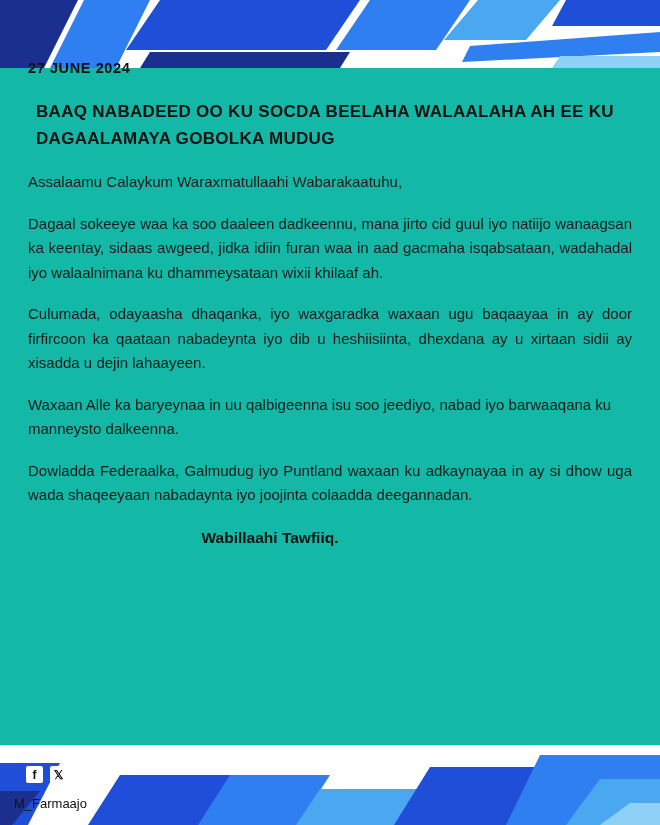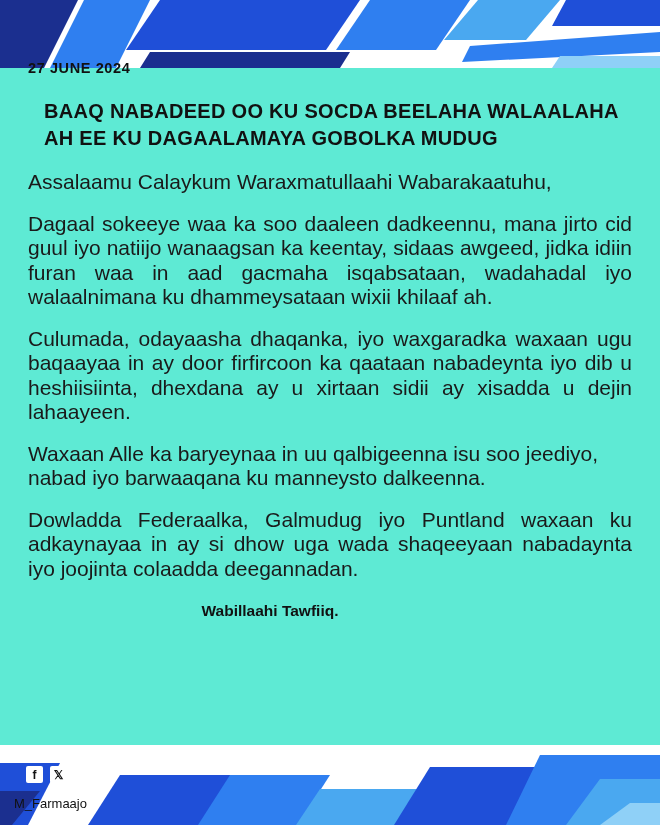--- a/index.html
+++ b/index.html
@@ -10,21 +10,21 @@
     width: 660px;
     height: 825px;
     background: #ffffff;
     font-family: "Liberation Sans", sans-serif;
     overflow: hidden;
   }
   .page {
     position: relative;
     width: 660px;
     height: 825px;
-    background: #5eead4;
+    background: #14b8a6;
     box-sizing: border-box;
     overflow: hidden;
   }
 
   
   .top-deco {
     position: absolute;
     top: 0;
     left: 0;
     width: 660px;
@@ -52,30 +52,30 @@
   }
 
   
   .content {
     position: absolute;
     top: 98px;
     left: 28px;
     width: 604px;
   }
   h1.headline {
-    margin: 0 0 18px 16px;
-    font-size: 20px;
+    margin: 0 0 18px 8px;
+    font-size: 17px;
     line-height: 27px;
     font-weight: bold;
     letter-spacing: 0.3px;
     color: #111111;
   }
   p.para {
     margin: 0 0 17px 0;
-    font-size: 21px;
+    font-size: 15px;
     line-height: 24.5px;
     color: #1a1a1a;
     text-align: justify;
     text-justify: inter-word;
   }
   p.greeting {
     text-align: left;
   }
   p.closing {
     text-align: left;

